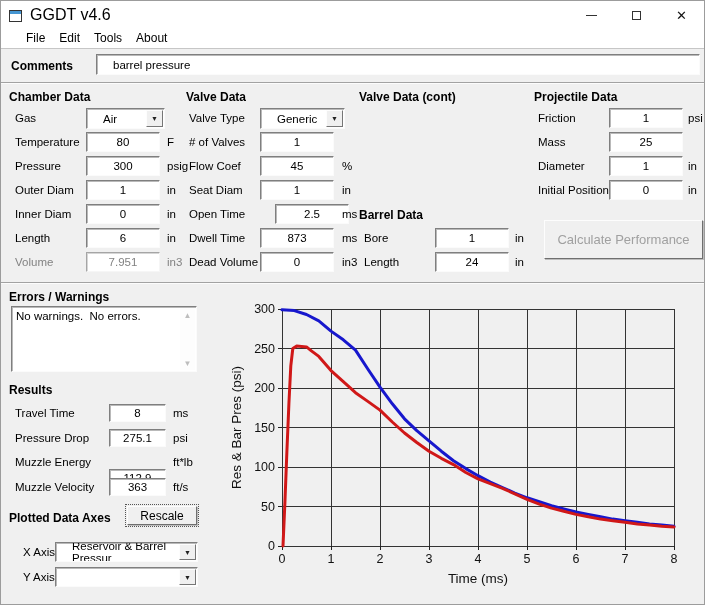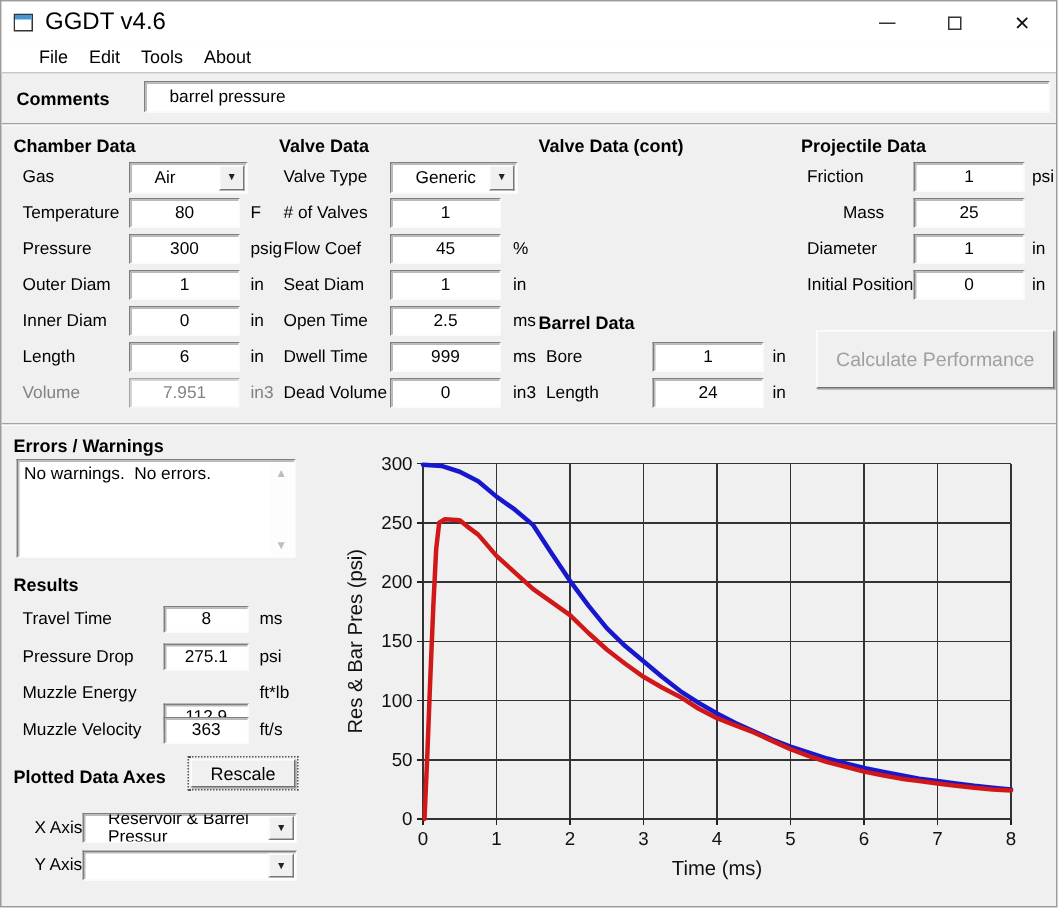--- a/index.html
+++ b/index.html
@@ -145,27 +145,27 @@
       <div class="sunken" style="left: 259px; top: 155px; width: 74px; height: 20px;">
         <div class="field-val">45</div>
       </div>
       <div class="unit" style="left: 341px; top: 159px;">%</div>
       <div class="lbl" style="left: 188px; top: 183px;">Seat Diam</div>
       <div class="sunken" style="left: 259px; top: 179px; width: 74px; height: 20px;">
         <div class="field-val">1</div>
       </div>
       <div class="unit" style="left: 341px; top: 183px;">in</div>
       <div class="lbl" style="left: 188px; top: 207px;">Open Time</div>
-      <div class="sunken" style="left: 259px; top: 203px; width: 74px; height: 20px; text-align: center;">
+      <div class="sunken" style="left: 274px; top: 203px; width: 74px; height: 20px; text-align: center;">
         <div class="field-val">2.5</div>
       </div>
       <div class="unit" style="left: 341px; top: 207px;">ms</div>
       <div class="lbl" style="left: 188px; top: 231px;">Dwell Time</div>
       <div class="sunken" style="left: 259px; top: 227px; width: 74px; height: 20px;">
-        <div class="field-val">999</div>
+        <div class="field-val">873</div>
       </div>
       <div class="unit" style="left: 341px; top: 231px;">ms</div>
       <div class="lbl" style="left: 188px; top: 255px;">Dead Volume</div>
       <div class="sunken" style="left: 259px; top: 251px; width: 74px; height: 20px;">
         <div class="field-val">0</div>
       </div>
       <div class="unit" style="left: 341px; top: 255px;">in3</div>
       <div class="lbl" style="left: 363px; top: 231px;">Bore</div>
       <div class="sunken" style="left: 434px; top: 227px; width: 74px; height: 20px;">
         <div class="field-val">1</div>
@@ -174,21 +174,21 @@
       <div class="lbl" style="left: 363px; top: 255px;">Length</div>
       <div class="sunken" style="left: 434px; top: 251px; width: 74px; height: 20px;">
         <div class="field-val">24</div>
       </div>
       <div class="unit" style="left: 514px; top: 255px;">in</div>
       <div class="lbl" style="left: 537px; top: 111px;">Friction</div>
       <div class="sunken" style="left: 608px; top: 107px; width: 74px; height: 20px;">
         <div class="field-val">1</div>
       </div>
       <div class="unit" style="left: 687px; top: 111px;">psi</div>
-      <div class="lbl" style="left: 537px; top: 135px; margin-left: 24px;">Mass</div>
+      <div class="lbl" style="left: 537px; top: 135px;">Mass</div>
       <div class="sunken" style="left: 608px; top: 131px; width: 74px; height: 20px;">
         <div class="field-val">25</div>
       </div>
       <div class="unit" style="left: 710px; top: 135px;">gm</div>
       <div class="lbl" style="left: 537px; top: 159px;">Diameter</div>
       <div class="sunken" style="left: 608px; top: 155px; width: 74px; height: 20px;">
         <div class="field-val">1</div>
       </div>
       <div class="unit" style="left: 687px; top: 159px;">in</div>
       <div class="lbl" style="left: 537px; top: 183px;">Initial Position</div>

